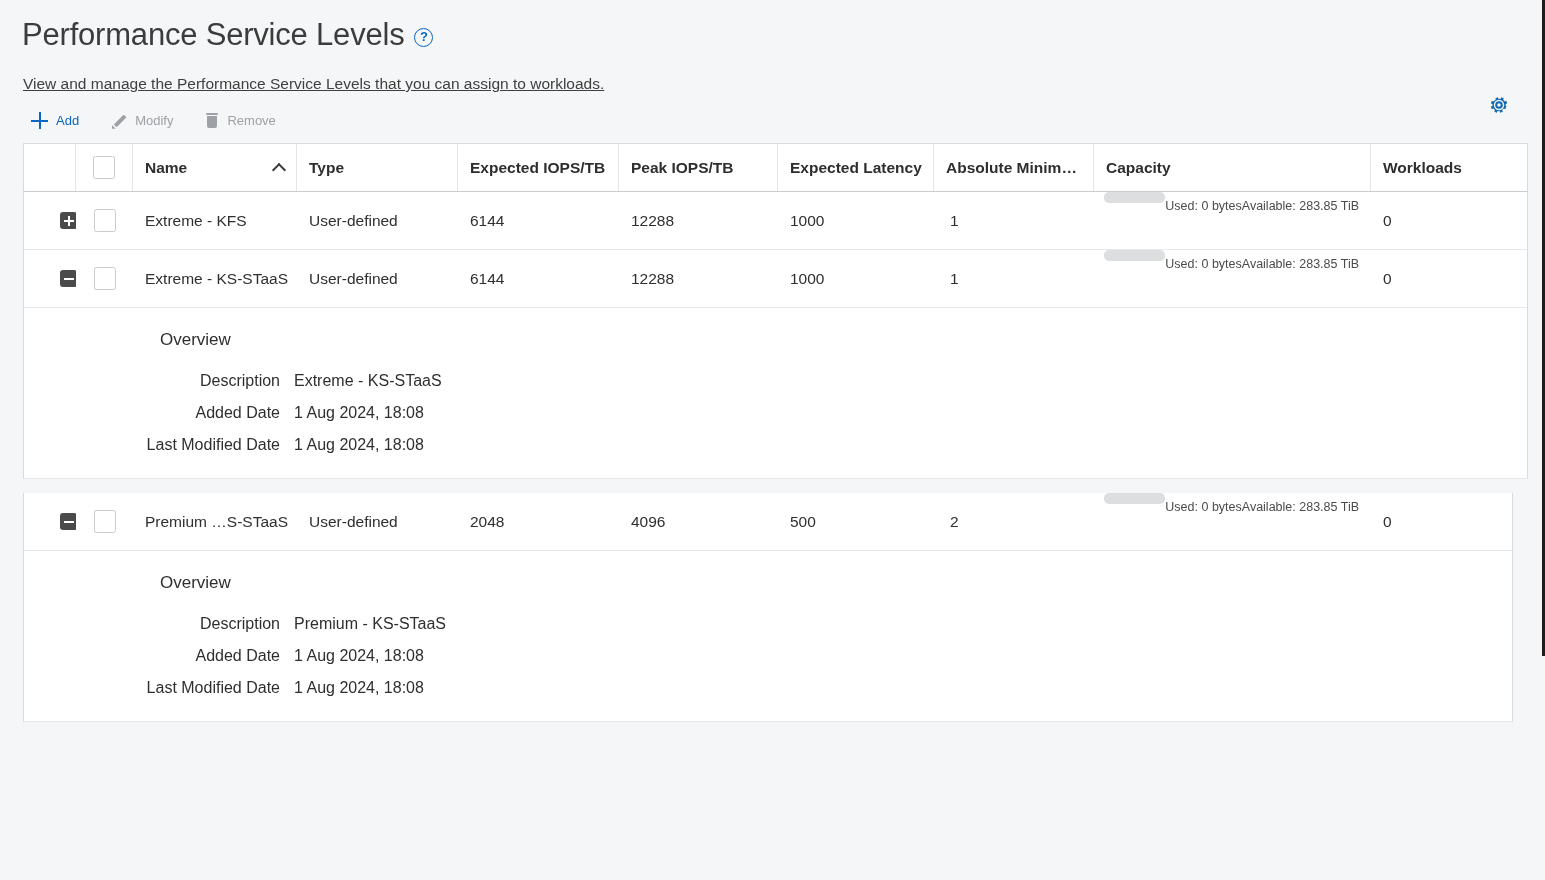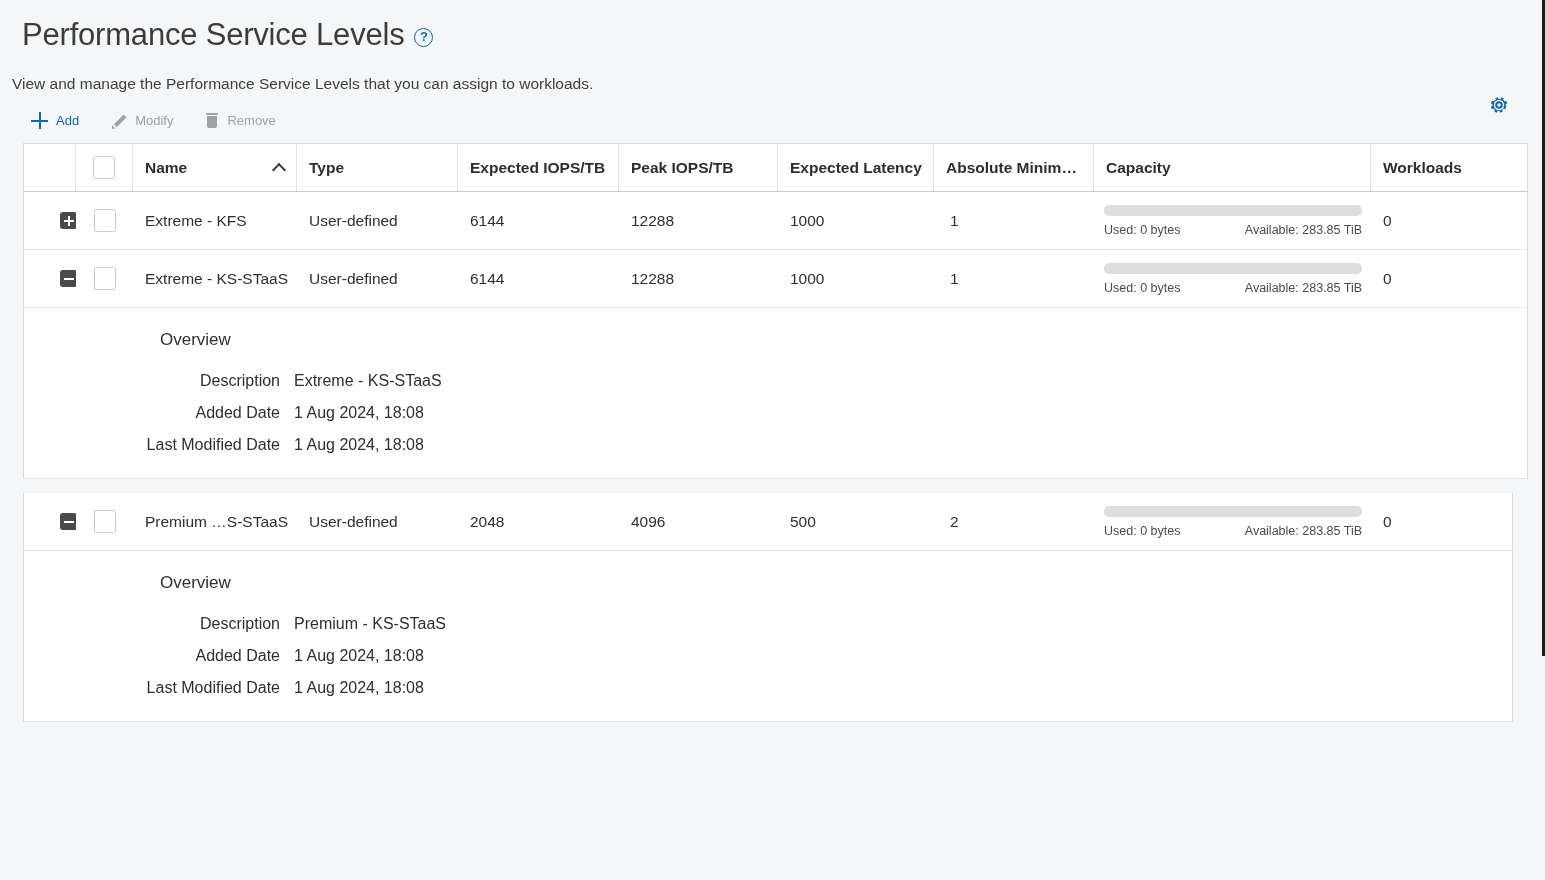--- a/index.html
+++ b/index.html
@@ -38,24 +38,25 @@
     color: #0a66c2;
     font-size: 13px;
     line-height: 16px;
     text-align: center;
     font-weight: 600;
     margin-top: 5px;
     cursor: pointer;
     display: inline-block;
   }
   .page-subtitle {
-    padding: 18px 0 0 12px;
+    padding: 18px 0 0 23px;
     font-size: 15.5px;
     color: #3f3f3f;
     line-height: 20px;
+    text-decoration: underline;
   }
 
   
   .searchbar-row {
     display: flex;
     align-items: center;
     gap: 20px;
     padding: 24px 0 0 23px;
   }
   .search-box {
@@ -293,21 +294,20 @@
     width: 22px; height: 23px;
     border: 1px solid #c9cbcd;
     border-radius: 2.5px;
     background: #fff;
     cursor: pointer;
     flex: 0 0 auto;
   }
 
   
   .cap-cell {
-    flex-direction: column;
     justify-content: center;
     align-items: stretch;
     padding-left: 10px;
     padding-right: 12px;
   }
   .cap-bar {
     height: 11px;
     background: #dcdedf;
     border-radius: 5px;
     width: 258px;

